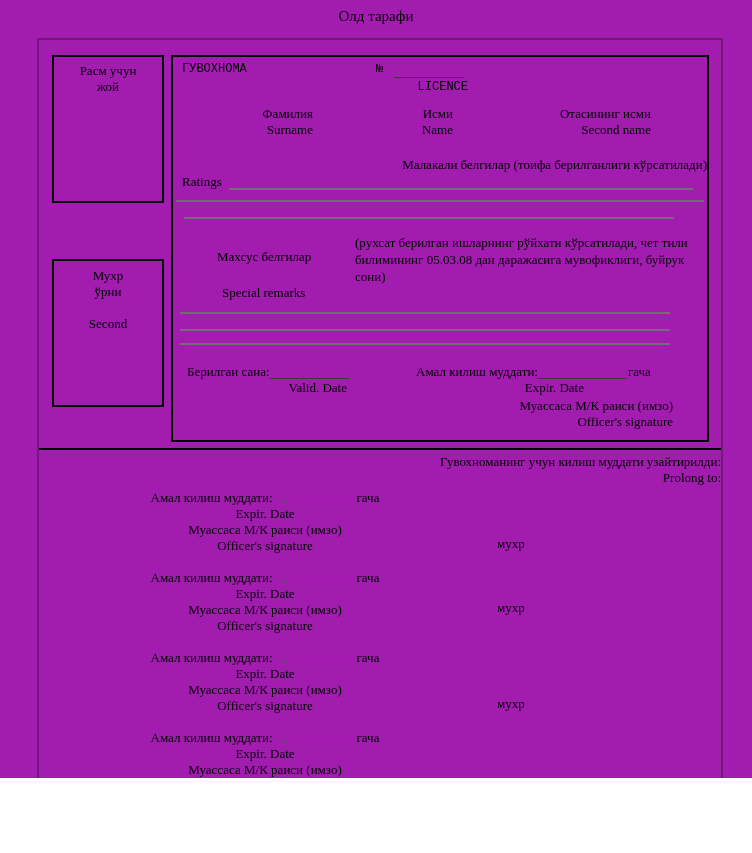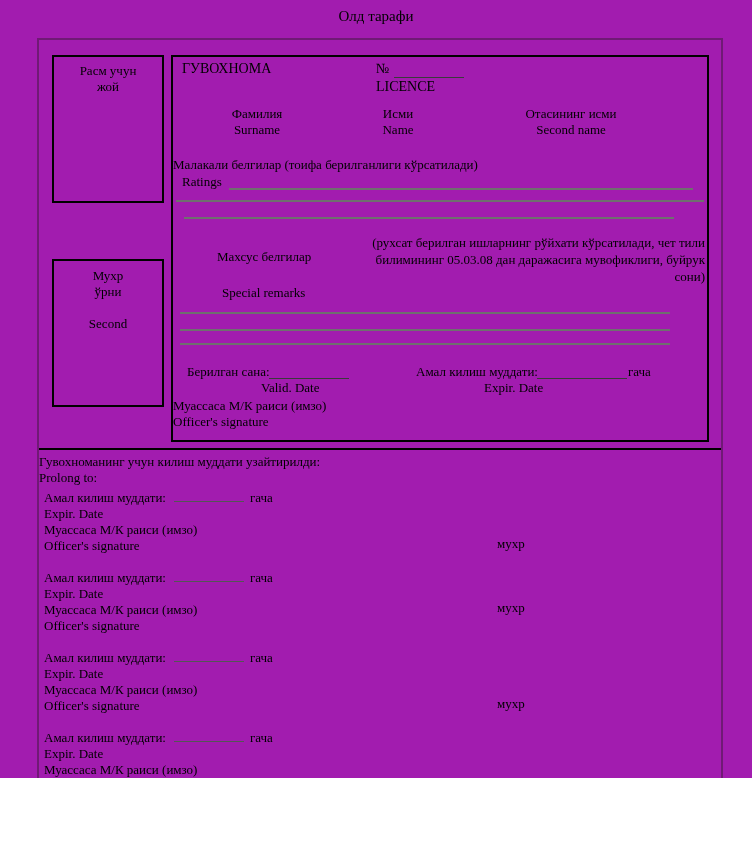--- a/index.html
+++ b/index.html
@@ -2,37 +2,37 @@
 <html><head>
 <meta charset="utf-8">
 <style>
   html,body{margin:0;padding:0;background:#ffffff;}
   .page{
     position:relative;width:752px;height:778px;background:#a21caf;
     font-family:"Liberation Serif","DejaVu Serif",serif;color:#000;
     font-size:13px;line-height:16px;overflow:hidden;
   }
   .abs{position:absolute;}
-  .center{text-align:left;}
+  .center{text-align:right;}
   .page-title{position:absolute;left:0;top:8px;width:100%;text-align:center;font-size:15px;}
   .outer-box{position:absolute;left:37px;top:38px;width:686px;height:762px;border:2px solid #701a75;box-sizing:border-box;}
   .front-section{position:relative;height:410px;border-bottom:2px solid #000;box-sizing:border-box;}
   .prolong-section{position:relative;height:346px;overflow:hidden;}
   .photo-box{position:absolute;left:13px;top:15px;width:112px;height:148px;border:2px solid #000;box-sizing:border-box;text-align:center;}
   .photo-box .inner{width:70px;margin:6px auto 0;}
   .stamp-box{position:absolute;left:13px;top:219px;width:112px;height:148px;border:2px solid #000;box-sizing:border-box;text-align:center;padding-top:7px;}
   .stamp-en{margin-top:16px;}
   .main-box{position:absolute;left:132px;top:15px;width:538px;height:387px;border:2px solid #000;box-sizing:border-box;}
-  .fs14{font-size:14px;}
+  .fs14{font-size:12px;font-family:Liberation Mono, monospace;}
   .rule{position:absolute;height:0;border-top:2px solid #6f6f6f;}
   .ufield{position:absolute;height:14px;border-bottom:1px solid #3a3a3a;}
-  .name-col{position:absolute;top:49px;text-align:center;}
-  .note-par{position:absolute;line-height:17px;text-align:right;}
+  .name-col{position:absolute;top:49px;text-align:right;}
+  .note-par{position:absolute;line-height:17px;}
   .fill-line{display:inline-block;width:70px;height:13px;border-bottom:1px solid #555;margin:0 6px 0 8px;}
-  .prolong-block{position:absolute;left:5px;width:420px;}
+  .prolong-block{position:absolute;left:16px;width:420px;text-align:center;}
   .stamp-note{position:absolute;left:458px;}
 </style>
 </head>
 <body>
 
 <div class="page">
 
   <div class="page-title">Олд тарафи</div>
 
   <div class="outer-box">

